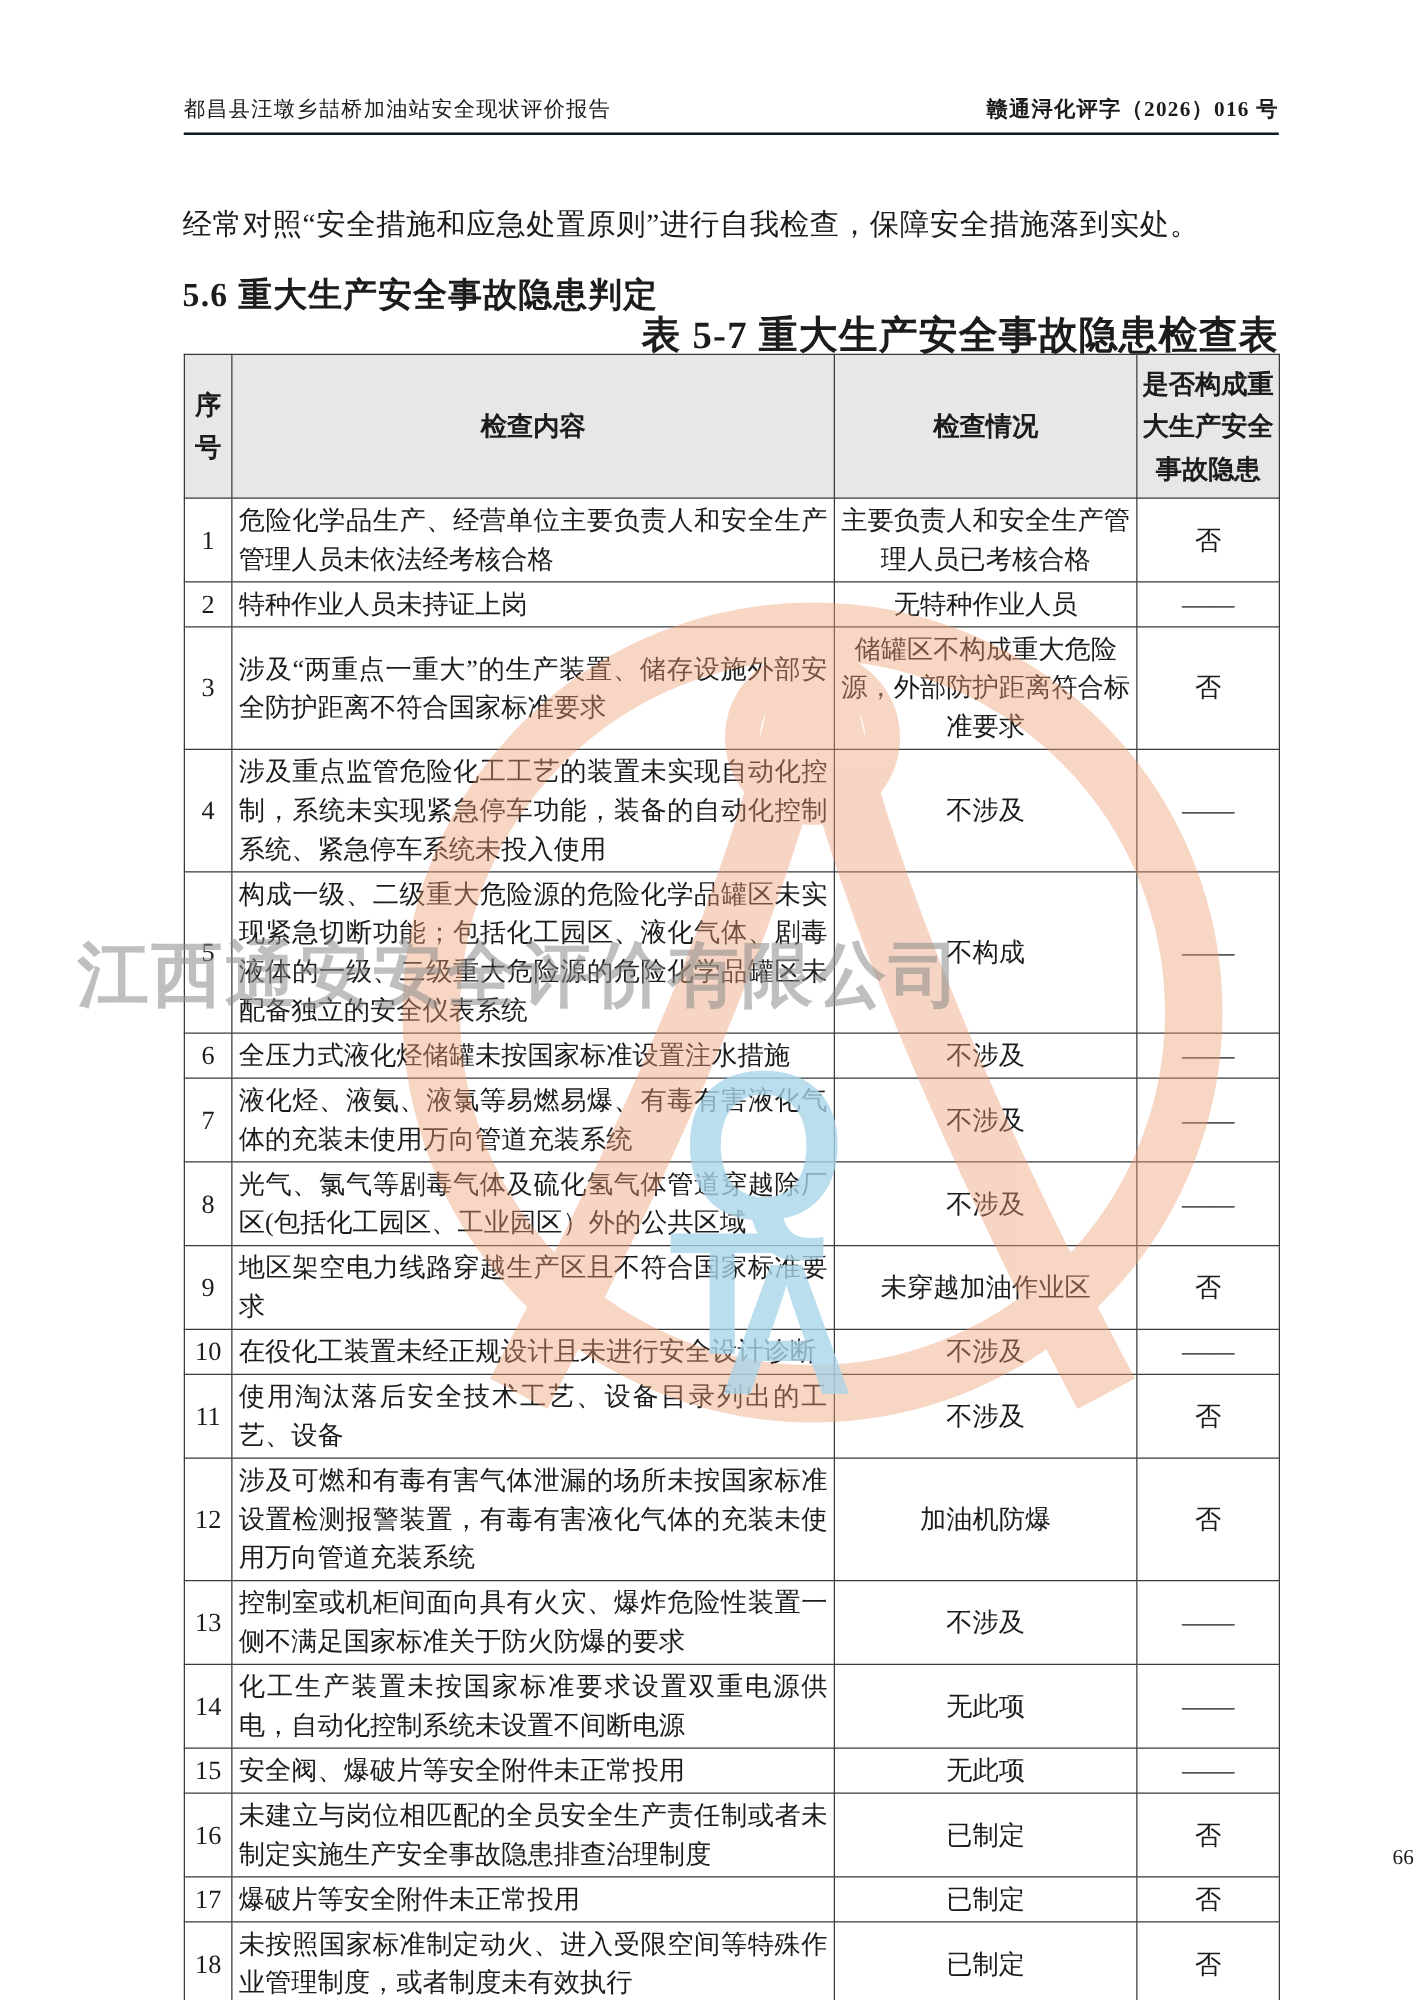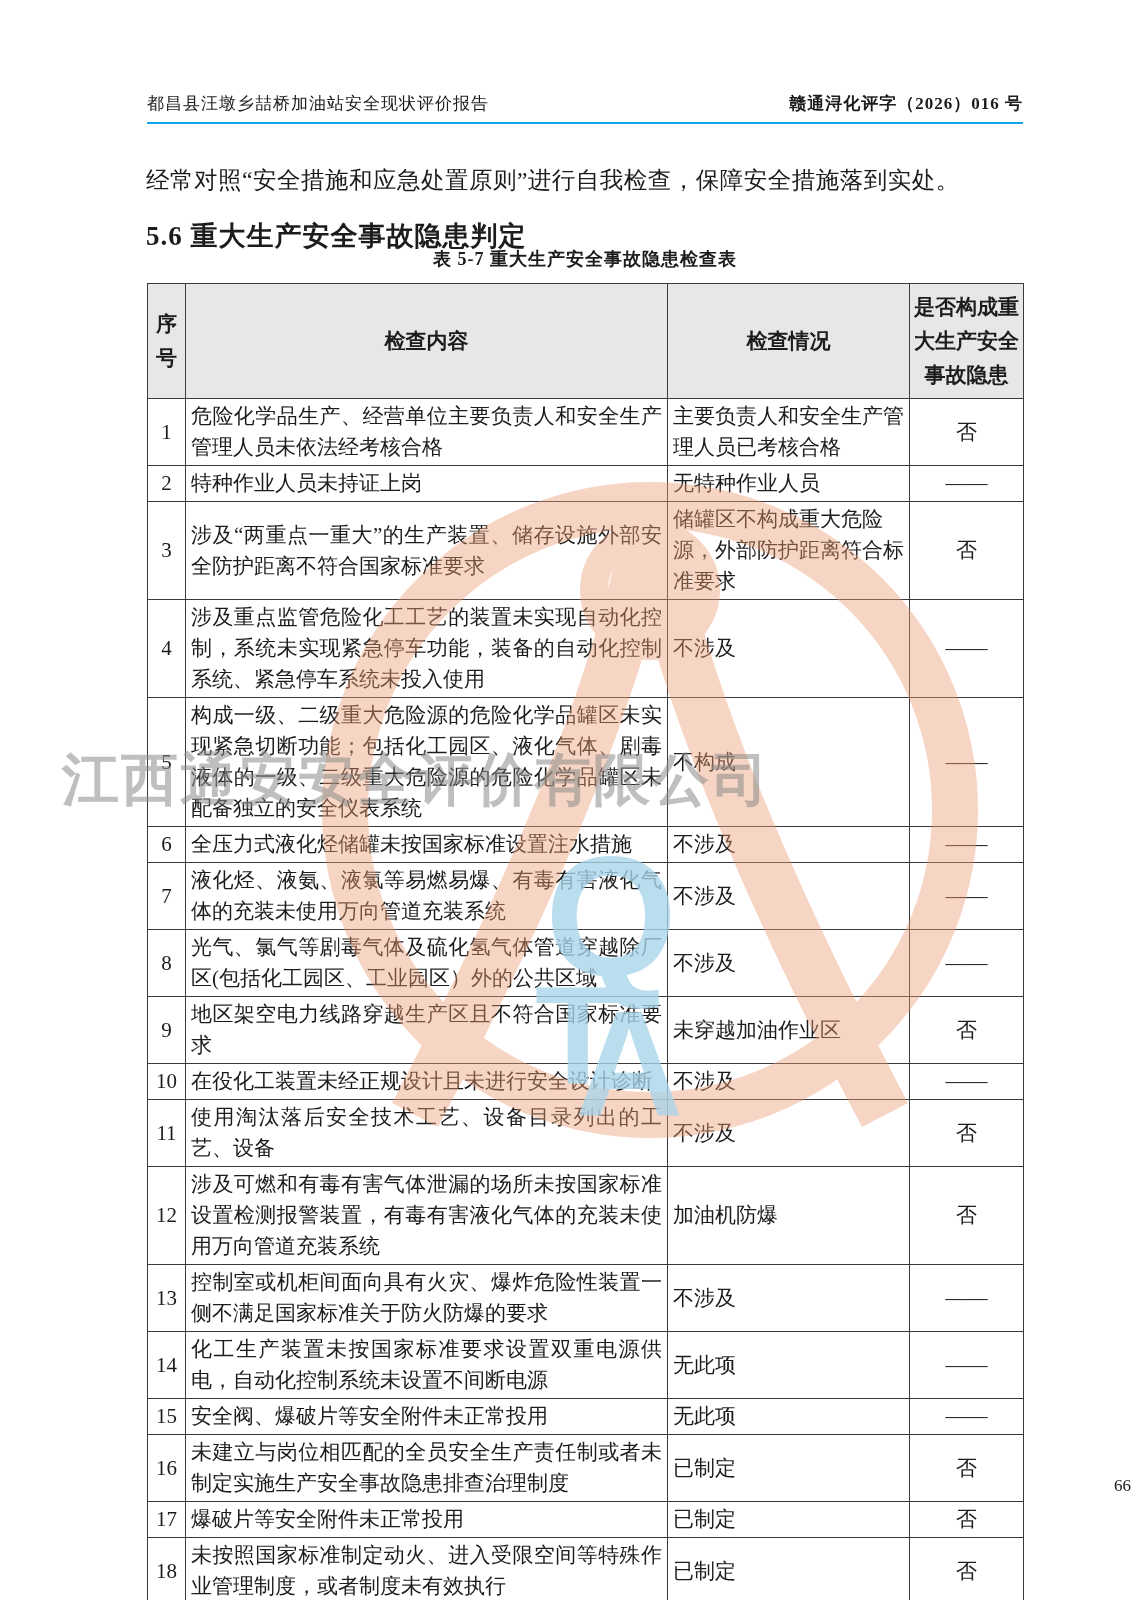--- a/index.html
+++ b/index.html
@@ -6,60 +6,60 @@
   .page{
     position:relative;
     width:1131px;height:1600px;
     background:#ffffff;
     overflow:hidden;
     font-family:"Liberation Serif","DejaVu Serif",serif;
     color:#1c1c1c;
   }
   
   .doc-header{
-    position:absolute;top:92px;left:147px;width:876px;
+    position:absolute;top:76px;left:147px;width:876px;
     display:flex;justify-content:space-between;align-items:flex-end;
     font-size:17px;letter-spacing:1px;
-    border-bottom:2px solid #0ea5e9;
+    border-bottom:2px solid #0f172a;
     padding-bottom:7px;
   }
   .doc-header .right{font-weight:700;}
   
   .intro{
     position:absolute;top:140px;left:146px;width:886px;
     font-size:23.5px;line-height:1.4;letter-spacing:.5px;
   }
   .section-heading{
     position:absolute;top:196px;left:146px;width:886px;
     font-size:27px;font-weight:bold;letter-spacing:1px;
   }
   .table-title{
     position:absolute;top:247px;left:147px;width:876px;
-    text-align:center;font-size:18px;font-weight:bold;letter-spacing:1px;
+    text-align:right;font-size:31px;font-weight:bold;letter-spacing:1px;
   }
   
   table.checklist{
     position:absolute;top:283px;left:147px;width:876px;
     border-collapse:collapse;table-layout:fixed;
     font-size:21px;
   }
   table.checklist th,table.checklist td{
     border:1.5px solid #3a3a3a;
     padding:2px 5px;
     line-height:31px;
     vertical-align:middle;
   }
   table.checklist thead th{
     background:#e7e7e7;
     font-weight:bold;text-align:center;
     padding:6px 4px;line-height:38px;font-size:21px;
   }
   td.col-no{text-align:center;padding:2px 1px;}
   td.col-content{text-align:left;text-align:justify;}
-  td.col-situation{}
+  td.col-situation{text-align:center;}
   td.col-result{text-align:center;letter-spacing:0;}
   
   .page-number{
     position:absolute;top:1476px;left:0;width:1131px;
     text-align:right;font-size:17px;
   }
   
   .wm-logo{
     position:absolute;top:415px;left:310px;width:680px;height:760px;
     pointer-events:none;z-index:5;

